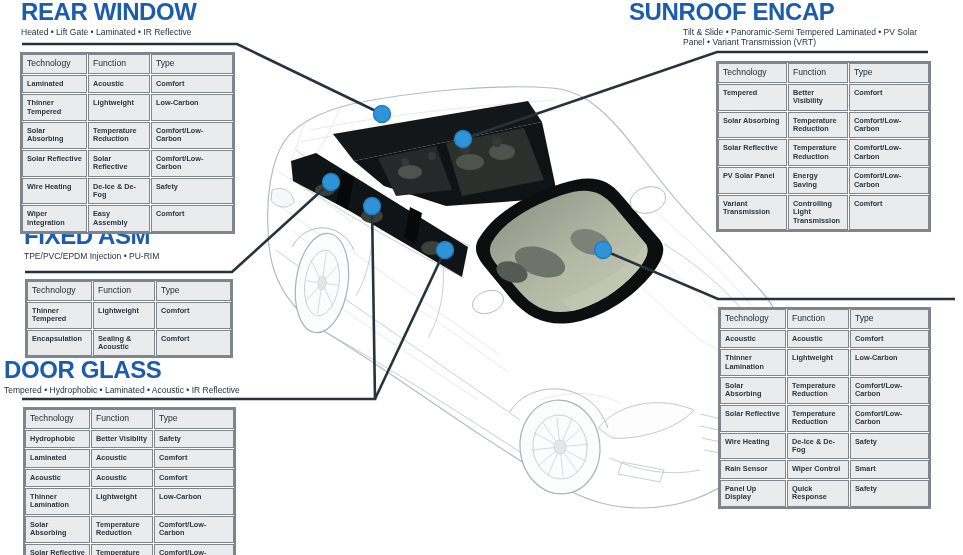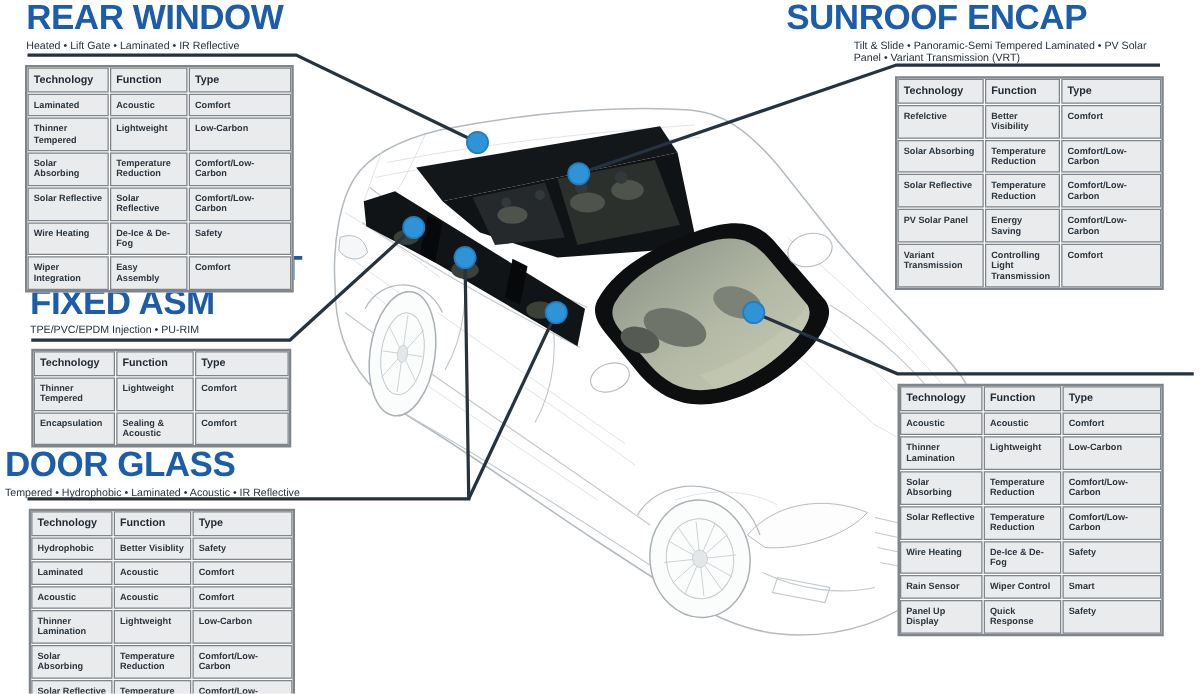--- a/index.html
+++ b/index.html
@@ -10,27 +10,27 @@
     --cell-bg:#e9ebed;
     --cell-border:#7f858a;
     --cell-text:#2d353d;
   }
   *{margin:0;padding:0;box-sizing:border-box;}
   html,body{background:#fff;}
   body{font-family:"Liberation Sans","DejaVu Sans",sans-serif;}
   .canvas{position:relative;width:963px;height:555px;background:#fff;overflow:hidden;}
   #scene{position:absolute;left:0;top:0;z-index:1;}
   .sec{position:absolute;z-index:2;}
-  .sec .title{color:var(--title-blue);font-weight:800;font-size:28px;line-height:0.95;letter-spacing:-0.4px;}
+  .sec .title{color:var(--title-blue);font-weight:800;font-size:24px;line-height:0.95;letter-spacing:-0.4px;}
   .sec .subtitle{color:var(--line-dark);font-weight:400;font-size:8.5px;line-height:1.18;margin-top:3px;letter-spacing:0;}
   .sec.right{}
   .tbl{position:absolute;z-index:2;display:grid;gap:1px;background:#fff;border:2px solid var(--cell-border);}
   .tbl .tcell{background:var(--cell-bg);border:1px solid var(--cell-border);color:var(--cell-text);
        font-size:7.3px;font-weight:700;line-height:1.15;padding:4px 4px;}
-  .tbl .hcell{font-size:8.6px;font-weight:700;color:#222b33;}
+  .tbl .hcell{font-size:8.6px;font-weight:400;color:#222b33;}
   .trow{display:contents;}
   
   #tbl-rear{left:20px;top:52px;width:215px;grid-template-columns:65px 62px 1fr;}
   #tbl-sunroof{left:716px;top:61px;width:215px;grid-template-columns:69px 60px 1fr;}
   #tbl-quarter{left:25px;top:279px;width:208px;grid-template-columns:65px 62px 1fr;}
   #tbl-door{left:23px;top:407px;width:213px;grid-template-columns:65px 62px 1fr;}
   #tbl-windshield{left:718px;top:307px;width:213px;grid-template-columns:66px 62px 1fr;}
   
   #sec-rear{left:21px;top:1px;width:250px;}
   #sec-sunroof{right:34px;top:1px;width:300px;}
@@ -200,21 +200,21 @@
       <div class="trow"><div class="tcell hcell">Technology</div><div class="tcell hcell">Function</div><div class="tcell hcell">Type</div></div>
       <div class="trow"><div class="tcell">Laminated</div><div class="tcell">Acoustic</div><div class="tcell">Comfort</div></div>
       <div class="trow"><div class="tcell">Thinner Tempered</div><div class="tcell">Lightweight</div><div class="tcell">Low-Carbon</div></div>
       <div class="trow"><div class="tcell">Solar Absorbing</div><div class="tcell">Temperature Reduction</div><div class="tcell">Comfort/Low-Carbon</div></div>
       <div class="trow"><div class="tcell">Solar Reflective</div><div class="tcell">Solar Reflective</div><div class="tcell">Comfort/Low-Carbon</div></div>
       <div class="trow"><div class="tcell">Wire Heating</div><div class="tcell">De-Ice &amp; De-Fog</div><div class="tcell">Safety</div></div>
       <div class="trow"><div class="tcell">Wiper Integration</div><div class="tcell">Easy Assembly</div><div class="tcell">Comfort</div></div>
     </div>
   <div class="tbl" id="tbl-sunroof">
       <div class="trow"><div class="tcell hcell">Technology</div><div class="tcell hcell">Function</div><div class="tcell hcell">Type</div></div>
-      <div class="trow"><div class="tcell">Refelctive</div><div class="tcell">Better Visibility</div><div class="tcell">Comfort</div></div>
+      <div class="trow"><div class="tcell">Tempered</div><div class="tcell">Better Visibility</div><div class="tcell">Comfort</div></div>
       <div class="trow"><div class="tcell">Solar Absorbing</div><div class="tcell">Temperature Reduction</div><div class="tcell">Comfort/Low-Carbon</div></div>
       <div class="trow"><div class="tcell">Solar Reflective</div><div class="tcell">Temperature Reduction</div><div class="tcell">Comfort/Low-Carbon</div></div>
       <div class="trow"><div class="tcell">PV Solar Panel</div><div class="tcell">Energy Saving</div><div class="tcell">Comfort/Low-Carbon</div></div>
       <div class="trow"><div class="tcell">Variant Transmission</div><div class="tcell">Controlling Light Transmission</div><div class="tcell">Comfort</div></div>
     </div>
   <div class="tbl" id="tbl-quarter">
       <div class="trow"><div class="tcell hcell">Technology</div><div class="tcell hcell">Function</div><div class="tcell hcell">Type</div></div>
       <div class="trow"><div class="tcell">Thinner Tempered</div><div class="tcell">Lightweight</div><div class="tcell">Comfort</div></div>
       <div class="trow"><div class="tcell">Encapsulation</div><div class="tcell">Sealing &amp; Acoustic</div><div class="tcell">Comfort</div></div>
     </div>

